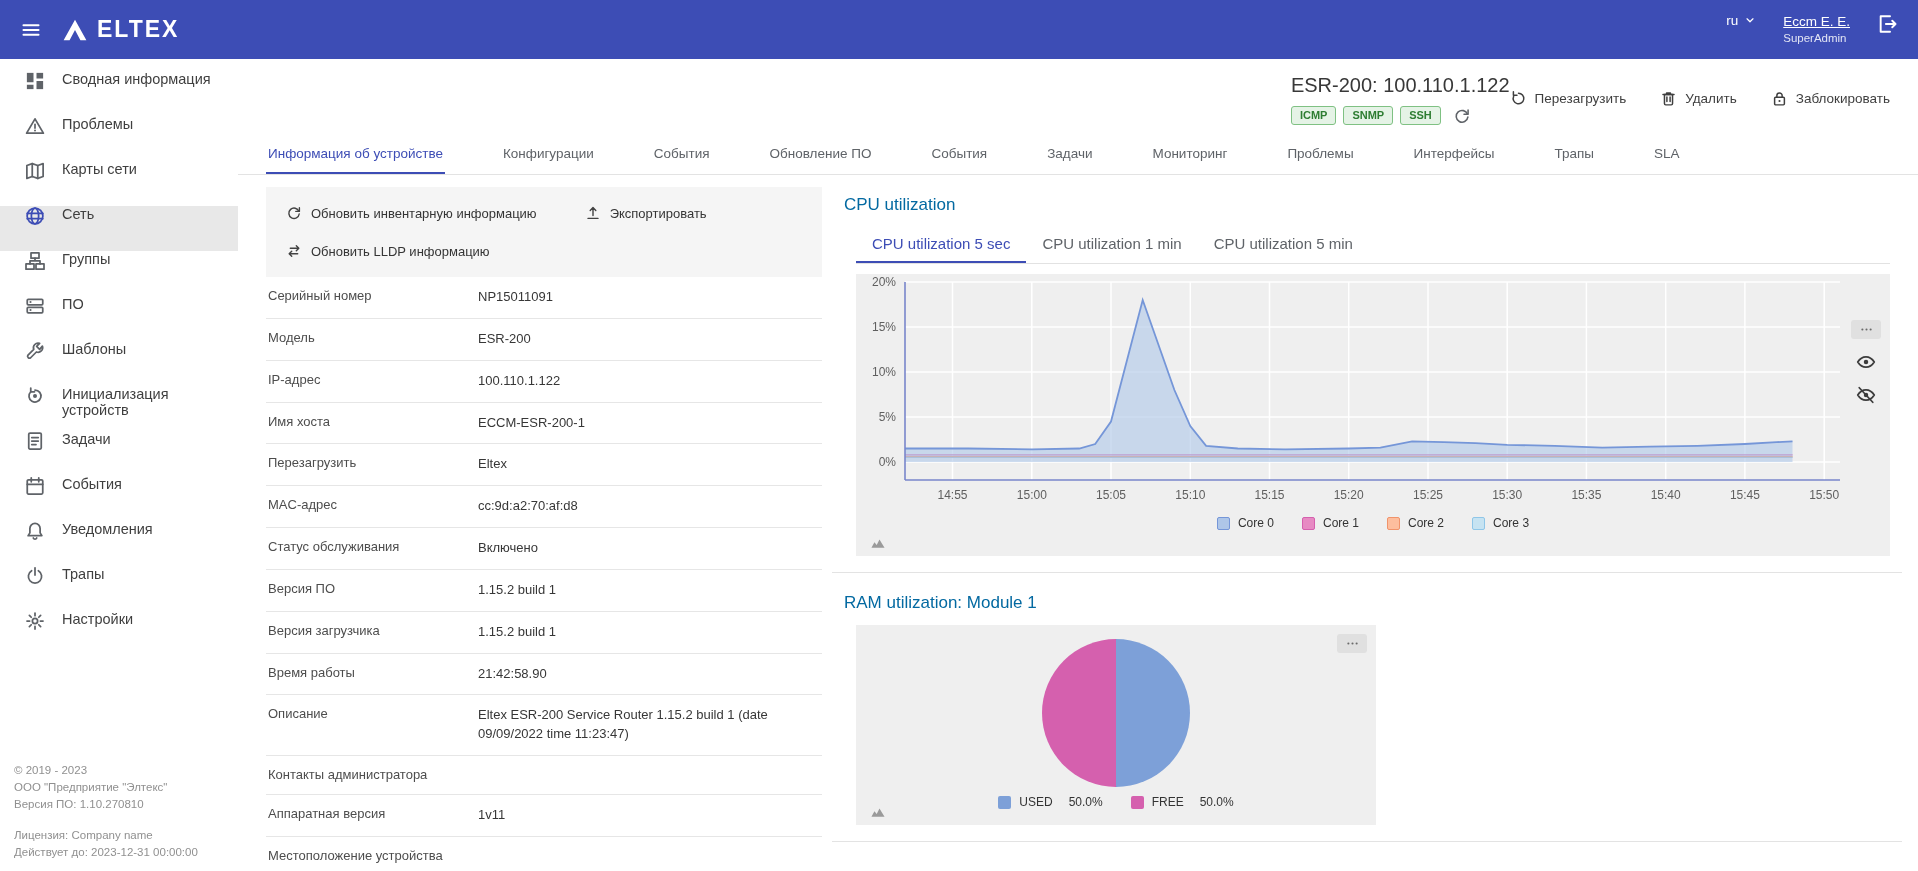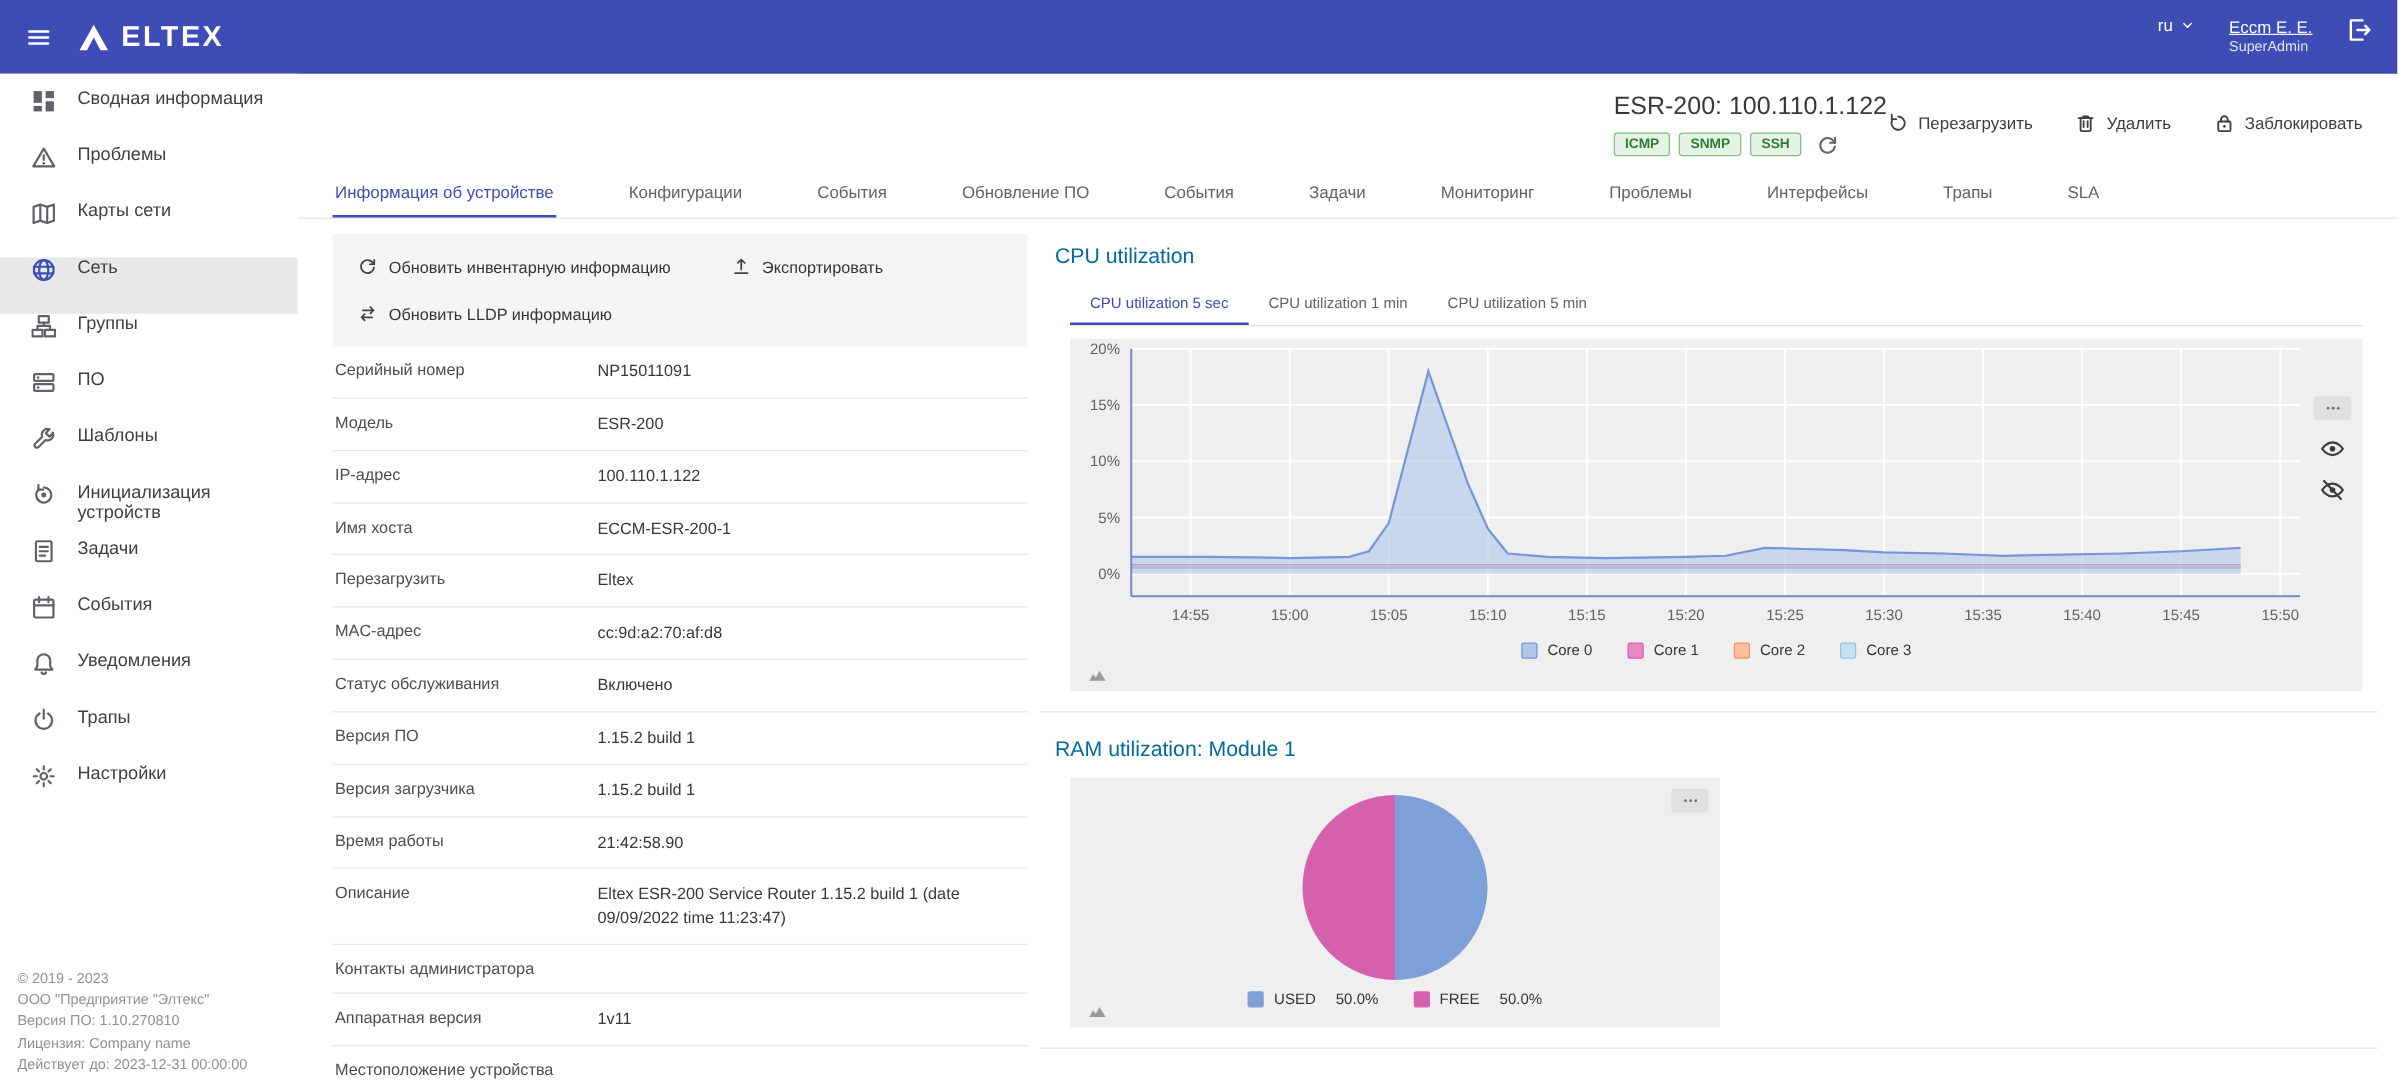--- a/index.html
+++ b/index.html
@@ -25,21 +25,21 @@
 .logout-btn .icon{width:22px;height:22px}
 
 .app{display:flex;height:812px}
 .sidebar{width:238px;flex-shrink:0;position:relative;background:#fff}
 .side-nav{padding-top:12px}
 .side-item{display:flex;align-items:flex-start;gap:17px;height:45px;padding-left:25px;font-size:14.5px;color:#3f3f3f;cursor:pointer}
 .side-item .icon{width:20px;height:20px;color:#5f6368}
 .side-item.active{background:#e8e8e8}
 .side-item.active .icon{color:#3d4db5}
 .side-footer{position:absolute;bottom:10px;left:0;right:0;padding:0 14px;font-size:11.5px;color:#909090;line-height:1.5}
-.sf-block{}
+.sf-block{margin-top:13px}
 
 .content{flex:1;display:flex;flex-direction:column;overflow:hidden}
 .page-head{display:flex;justify-content:flex-end;align-items:flex-start;padding:15px 28px 0 28px}
 .page-title{font-size:20px;font-weight:500;color:#383838}
 .badge-row{display:flex;align-items:center;gap:7px;margin-top:9px}
 .badge{font-size:11px;font-weight:bold;color:#2e7d32;background:#e5f3e6;border:1px solid #7fc183;border-radius:3px;padding:2px 8px 3px}
 .refresh-status{width:18px;height:18px;color:#5f6368;margin-left:5px;cursor:pointer}
 .ph-actions{display:flex;gap:34px;margin-top:16px}
 .action-btn{display:flex;align-items:center;gap:8px;background:none;border:none;font-size:13.5px;font-weight:500;color:#3f3f3f;cursor:pointer}
 .action-btn .icon{width:17px;height:17px}
@@ -53,21 +53,21 @@
 .ia-btn{display:flex;align-items:center;gap:9px;background:none;border:none;font-size:13px;font-weight:500;color:#353535;cursor:pointer;padding:0}
 .ia-btn .icon{width:16px;height:16px;color:#424242}
 .info-row{display:flex;align-items:flex-start;border-bottom:1px solid #e6e6e6;padding:11px 0;min-height:39px;font-size:13px}
 .ir-label{width:212px;flex-shrink:0;color:#4d4d4d;padding-left:2px}
 .ir-value{flex:1;color:#373737;line-height:1.45;padding-right:8px}
 
 .charts{flex:1;padding-left:10px;display:flex;flex-direction:column;min-width:0}
 .chart-card{border-bottom:1px solid #e3e3e3;padding-bottom:16px}
 .chart-title{font-size:17px;font-weight:400;color:#0369a1;margin:20px 0 0 12px}
 .chart-tabs{display:flex;margin:10px 12px 0 24px;border-bottom:1px solid #e2e2e2}
-.chart-tab{padding:10px 16px 9px;font-size:12px;color:#5f6368;cursor:pointer;border-bottom:2px solid transparent}
+.chart-tab{padding:10px 16px 9px;font-size:15px;color:#5f6368;cursor:pointer;border-bottom:2px solid transparent}
 .chart-tab.active{color:#3d4db5;border-bottom-color:#3d4db5}
 .chart-region{position:relative;background:#efefef;margin:10px 12px 0 24px;height:282px;width:1034px}
 .chart-region.ram{width:520px;height:200px;margin-top:12px}
 .chart-legend{display:flex;justify-content:center;align-items:center;gap:28px;font-size:12px;color:#333;margin-top:4px}
 .legend-item{display:flex;align-items:center;gap:8px;cursor:pointer}
 .legend-swatch{width:13px;height:13px;border-radius:2px;display:inline-block}
 .legend-value{margin-left:8px}
 .chart-tools{position:absolute;right:9px;top:46px;display:flex;flex-direction:column;align-items:center;gap:13px}
 .more-btn{width:30px;height:19px;border:none;border-radius:3px;background:#e0e0e0;color:#6a6a6a;display:flex;align-items:center;justify-content:center;cursor:pointer}
 .more-btn .icon{width:15px;height:15px}

